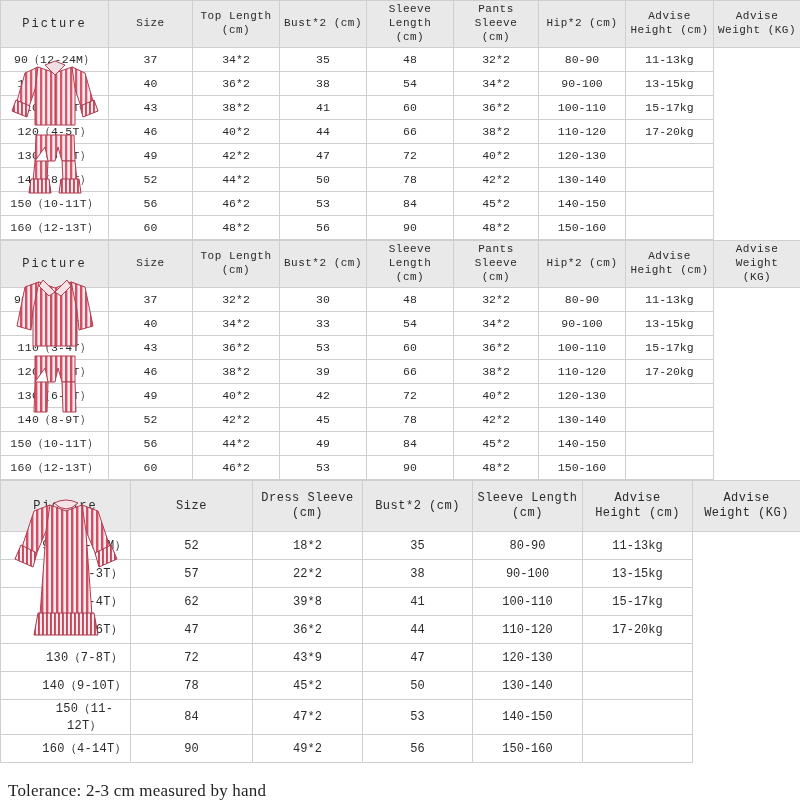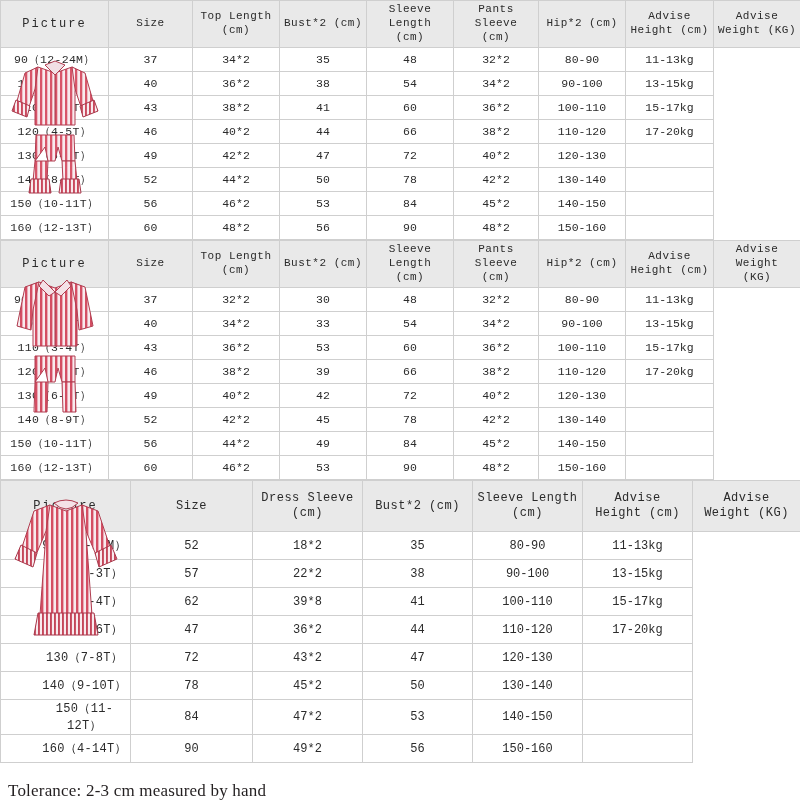--- a/index.html
+++ b/index.html
@@ -456,21 +456,21 @@
           <td class="size-col">120（5-6T）</td>
           <td>47</td>
           <td>36*2</td>
           <td>44</td>
           <td>110-120</td>
           <td>17-20kg</td>
         </tr>
         <tr>
           <td class="size-col">130（7-8T）</td>
           <td>72</td>
-          <td>43*2</td>
+          <td>43*9</td>
           <td>47</td>
           <td>120-130</td>
           <td></td>
         </tr>
         <tr>
           <td class="size-col">140（9-10T）</td>
           <td>78</td>
           <td>45*2</td>
           <td>50</td>
           <td>130-140</td>

